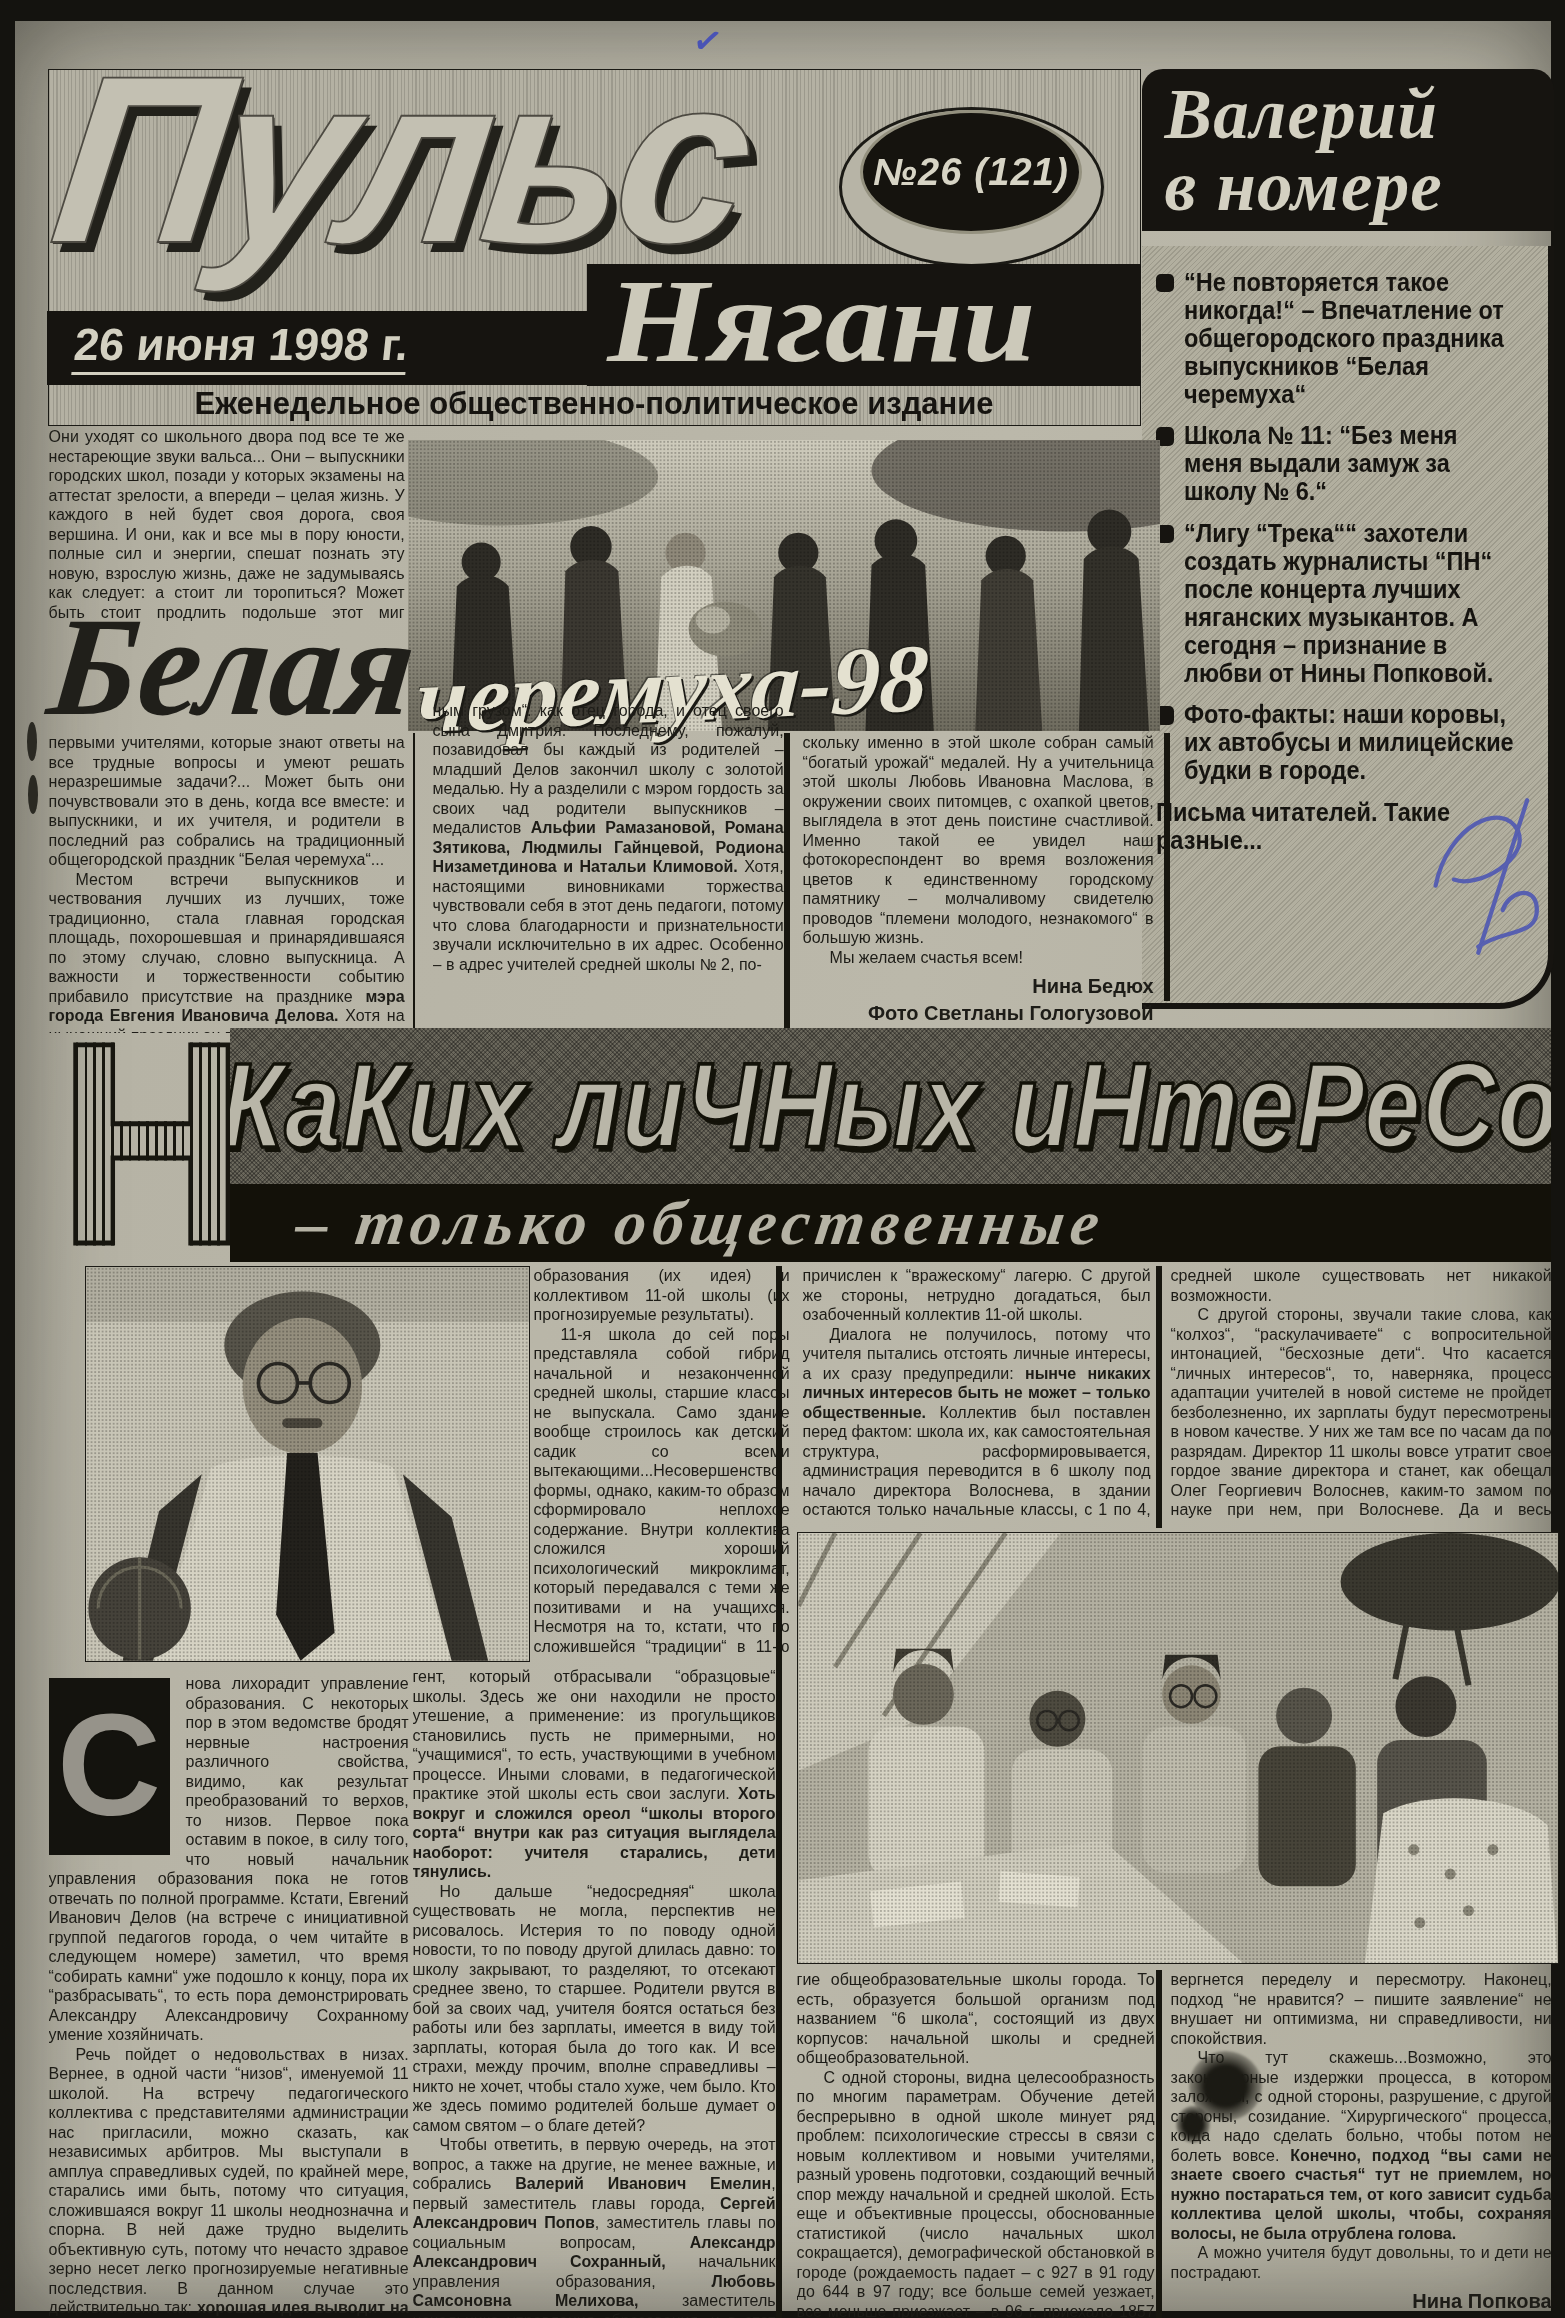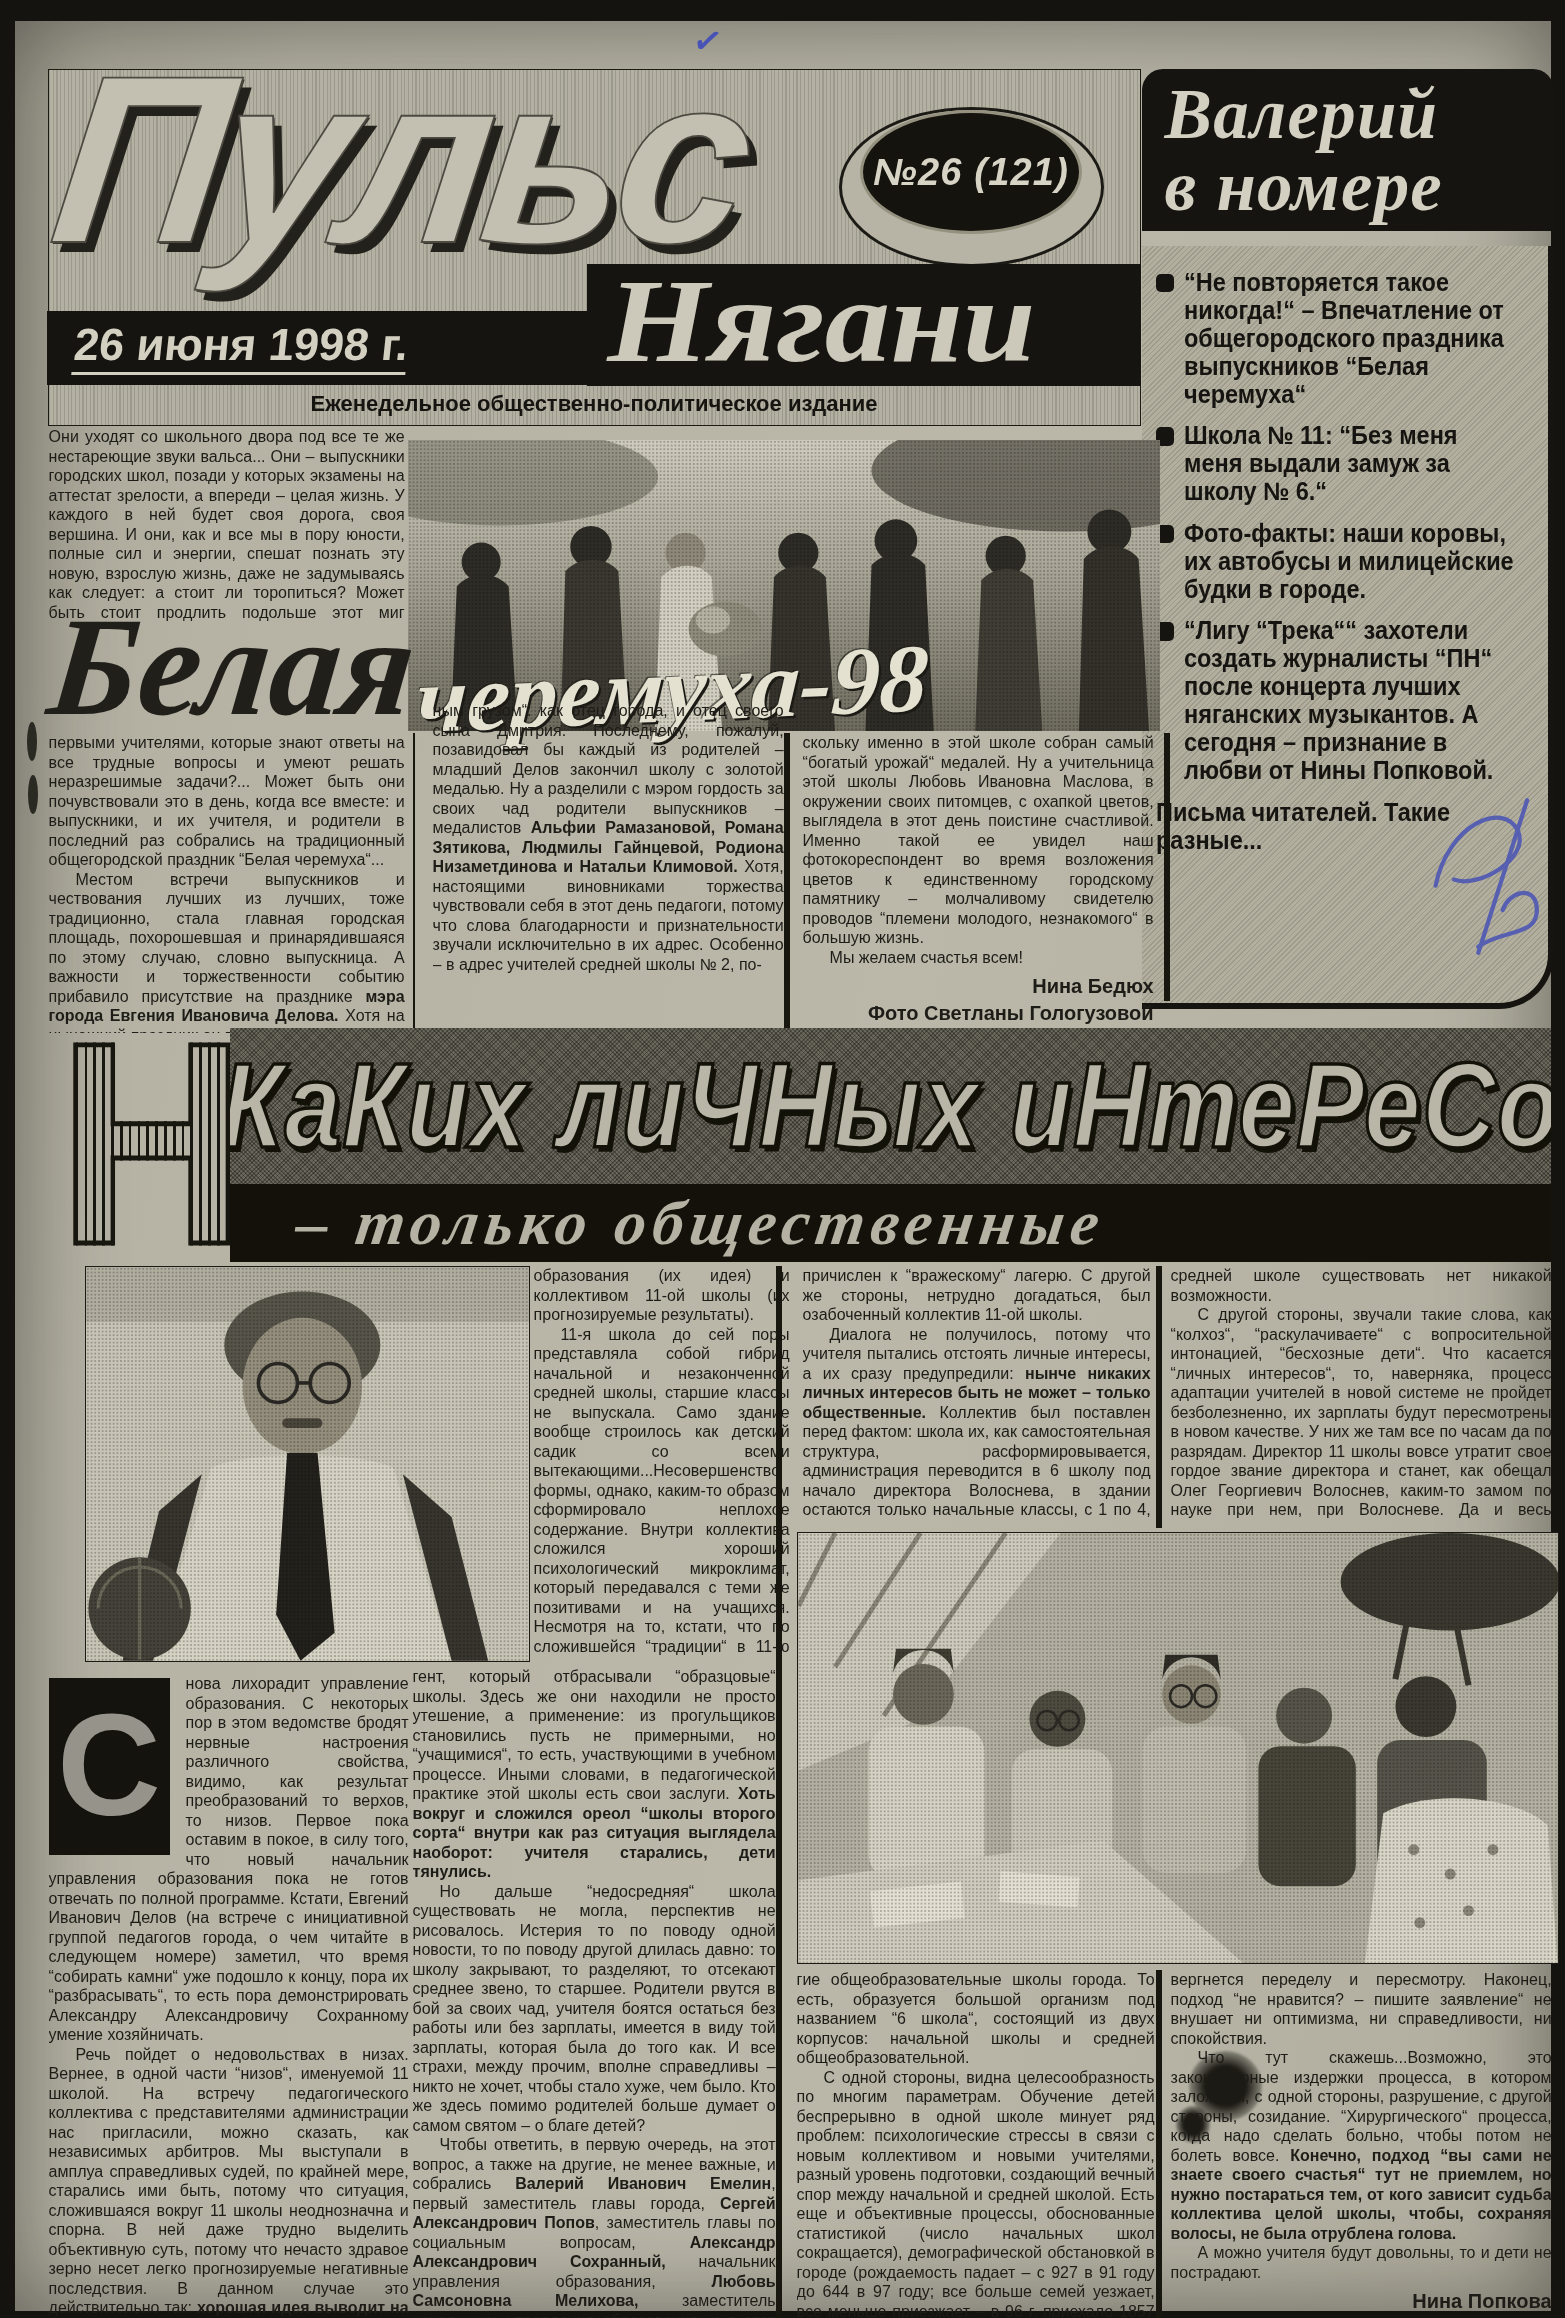--- a/index.html
+++ b/index.html
@@ -22,21 +22,21 @@
          display:flex;align-items:center;justify-content:center;}
   .badge-inner span{font-size:38px;font-weight:bold;font-style:italic;color:#d7d4c5;letter-spacing:1.2px;}
   .band-left{position:absolute;left:-1.8px;top:241px;width:540px;height:74px;background:#161410;
              display:flex;align-items:center;}
   .date{margin-left:27px;font-size:45px;font-weight:bold;color:#d3d0c1;transform:skewX(-6deg);
         border-bottom:3.7px solid #d3d0c1;padding-bottom:4.9px;line-height:1;}
   .band-right{position:absolute;left:538px;top:194px;width:554px;height:122px;background:#161410;overflow:visible;}
   .nyagani{display:inline-block;font-family:"Liberation Serif",serif;font-style:italic;font-weight:bold;
            font-size:119px;line-height:115px;color:#ccc9ba;padding-left:18.3px;transform:scaleX(1.1);transform-origin:left center;white-space:nowrap;}
   .subtitle{position:absolute;left:0;top:315px;width:100%;height:38px;line-height:38px;text-align:center;
-            font-size:22px;font-weight:bold;color:#161410;}
+            font-size:31px;font-weight:bold;color:#161410;}
   
   .toc-head{position:absolute;left:1127px;top:48px;width:412px;height:162px;background:#161410;
             border-radius:21px 21px 0 0;padding:8.5px 0 0 23px;box-sizing:border-box;}
   .toc-head div{font-family:"Liberation Serif",serif;font-weight:bold;font-style:italic;
                 font-size:71px;line-height:72px;color:#d3d0c1;letter-spacing:1.2px;}
   .toc-list{position:absolute;left:1127px;top:225px;width:412px;height:763px;box-sizing:border-box;
             background:repeating-linear-gradient(135deg,rgba(40,38,30,.15) 0 1.2px,rgba(0,0,0,0) 1.2px 3.7px),#b2af9f;
             border-right:6.7px solid #161410;border-bottom:6.7px solid #161410;border-bottom-right-radius:55px;
             padding:22px 11px 12.2px 14.6px;overflow:hidden;}
   .toc-item{display:flex;margin-bottom:13.4px;}
@@ -119,25 +119,25 @@
       <div class="toc-item">
         <div class="toc-bullet"></div>
         <span>“Не повторяется такое никогда!“ – Впечатление от общегородского праздника выпускников “Белая черемуха“</span>
         </div>
       <div class="toc-item">
         <div class="toc-bullet"></div>
         <span>Школа № 11: “Без меня меня выдали замуж за школу № 6.“</span>
         </div>
       <div class="toc-item">
         <div class="toc-bullet"></div>
+        <span>“Лигу “Трека““ захотели создать журналисты “ПН“ после концерта лучших няганских музыкантов. А сегодня – признание в любви от Нины Попковой.</span>
+        </div>
+      <div class="toc-item">
+        <div class="toc-bullet"></div>
         <span>Фото-факты: наши коровы, их автобусы и милицейские будки в городе.</span>
-        </div>
-      <div class="toc-item">
-        <div class="toc-bullet"></div>
-        <span>“Лигу “Трека““ захотели создать журналисты “ПН“ после концерта лучших няганских музыкантов. А сегодня – признание в любви от Нины Попковой.</span>
         </div>
       <div class="toc-item">
 
         <span>Письма читателей. Такие разные...</span>
         </div>
     </div>
 
     <svg class="abs" style="left:1396px;top:761px;" width="159" height="183" viewBox="0 0 260 300">
       <g fill="none" stroke="#4953b5" stroke-width="7" stroke-linecap="round" opacity="0.85">
         <path d="M40,170 C60,70 150,30 175,80 C195,125 110,175 70,160"></path>

